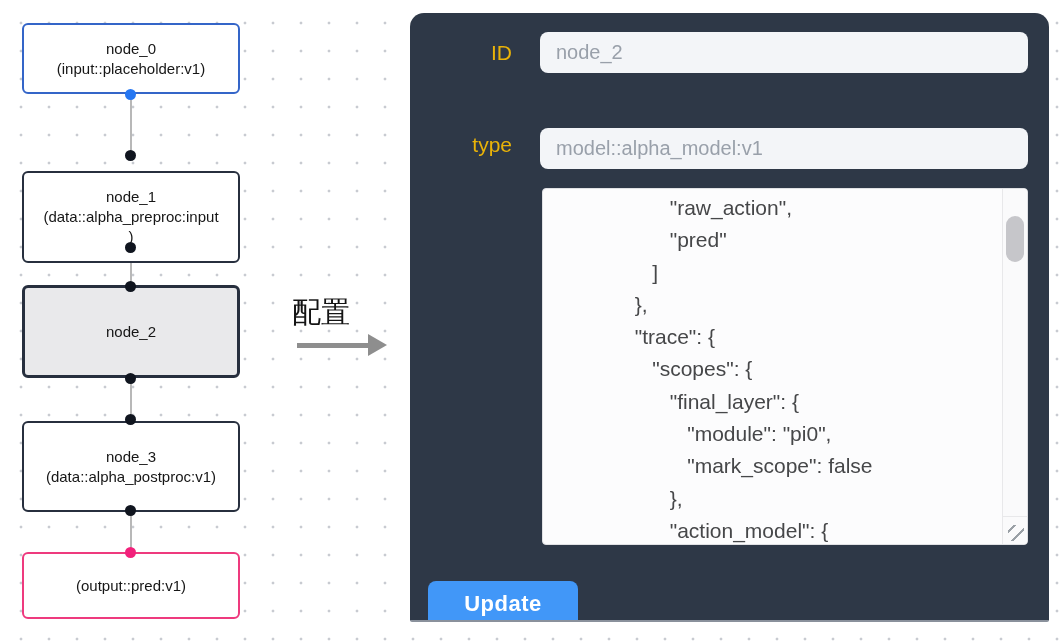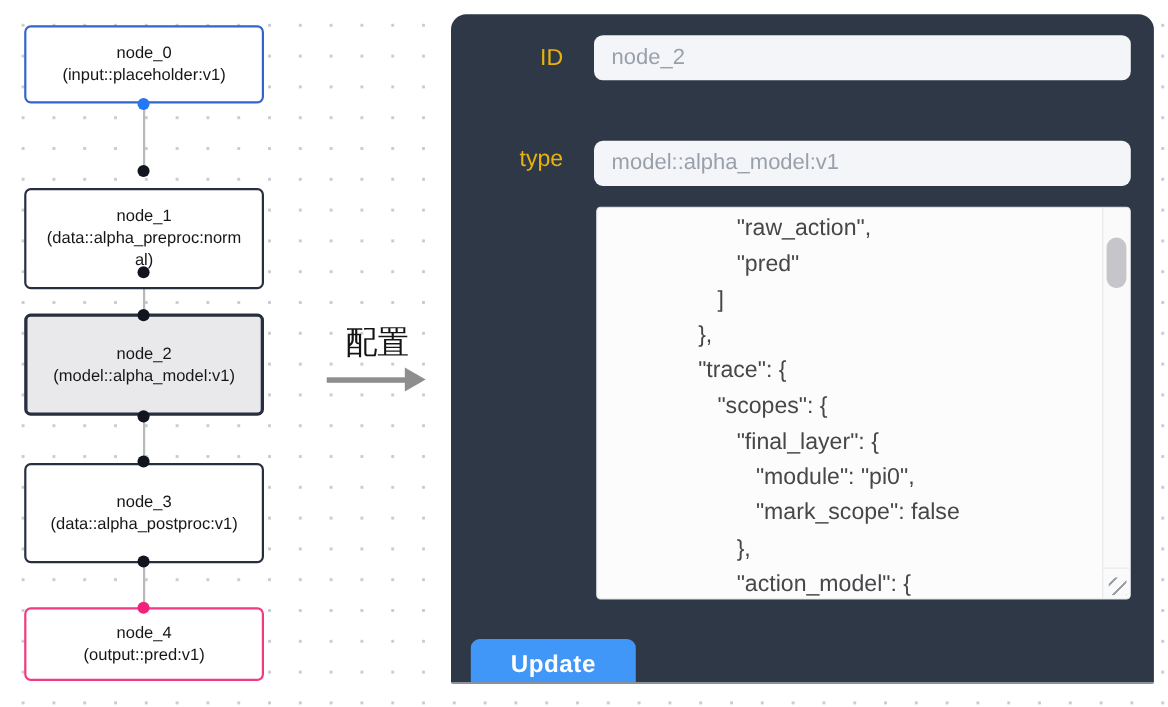--- a/index.html
+++ b/index.html
@@ -21,21 +21,21 @@
     padding:2px 18px;overflow-wrap:anywhere;
   }
   .node .nd-title{font-weight:400;}
   .node-input{border-color:#3465c8;}
   .node-output{border-color:#ee3a7e;}
   .node-selected{border-width:3px;background:#e9e9eb;}
   .port{position:absolute;left:125px;width:11px;height:11px;border-radius:50%;background:#10151f;}
   .port-blue{background:#2677f2;}
   .port-pink{background:#f2217b;}
   
-  .cfg-label{position:absolute;left:292px;top:295px;width:80px;text-align:right;
+  .cfg-label{position:absolute;left:292px;top:295px;width:80px;text-align:left;
     font-size:29px;line-height:34px;color:#141414;}
   .arrow-line{position:absolute;left:297px;top:343px;width:72px;height:5px;background:#8e8e8e;}
   .arrow-head{position:absolute;left:368px;top:334px;width:0;height:0;
     border-left:19px solid #8e8e8e;border-top:11px solid transparent;border-bottom:11px solid transparent;}
   
   .panel{
     position:absolute;left:410px;top:13px;width:639px;height:609px;
     background:#2e3847;border-radius:14px 14px 2px 2px;
     border-bottom:2px solid #8a919c;overflow:hidden;
   }
@@ -86,32 +86,30 @@
   <div class="edge" style="top:247px;height:39px;"></div>
   <div class="edge" style="top:378px;height:41px;"></div>
   <div class="edge" style="top:510px;height:42px;"></div>
 
   <div class="node node-input" style="top:23px;height:71px;">
     <div class="nd-title">node_0</div>
     <div class="nd-sub">(input::placeholder:v1)</div>
   </div>
   <div class="node" style="top:155px;height:92px;margin-top:16px;">
     <div class="nd-title">node_1</div>
-    <div class="nd-sub">(data::alpha_preproc:normal)</div>
+    <div class="nd-sub">(data::alpha_preproc:input)</div>
   </div>
   <div class="node node-selected" style="top:285px;height:93px;">
     <div class="nd-title">node_2</div>
-    <div class="nd-sub">(model::alpha_model:v1)</div>
   </div>
   <div class="node" style="top:421px;height:91px;">
     <div class="nd-title">node_3</div>
     <div class="nd-sub">(data::alpha_postproc:v1)</div>
   </div>
   <div class="node node-output" style="top:552px;height:67px;">
-    <div class="nd-title">node_4</div>
     <div class="nd-sub">(output::pred:v1)</div>
   </div>
 
   <div class="port port-blue" style="top:89px;"></div>
   <div class="port" style="top:150px;"></div>
   <div class="port" style="top:242px;"></div>
   <div class="port" style="top:281px;"></div>
   <div class="port" style="top:373px;"></div>
   <div class="port" style="top:414px;"></div>
   <div class="port" style="top:505px;"></div>

